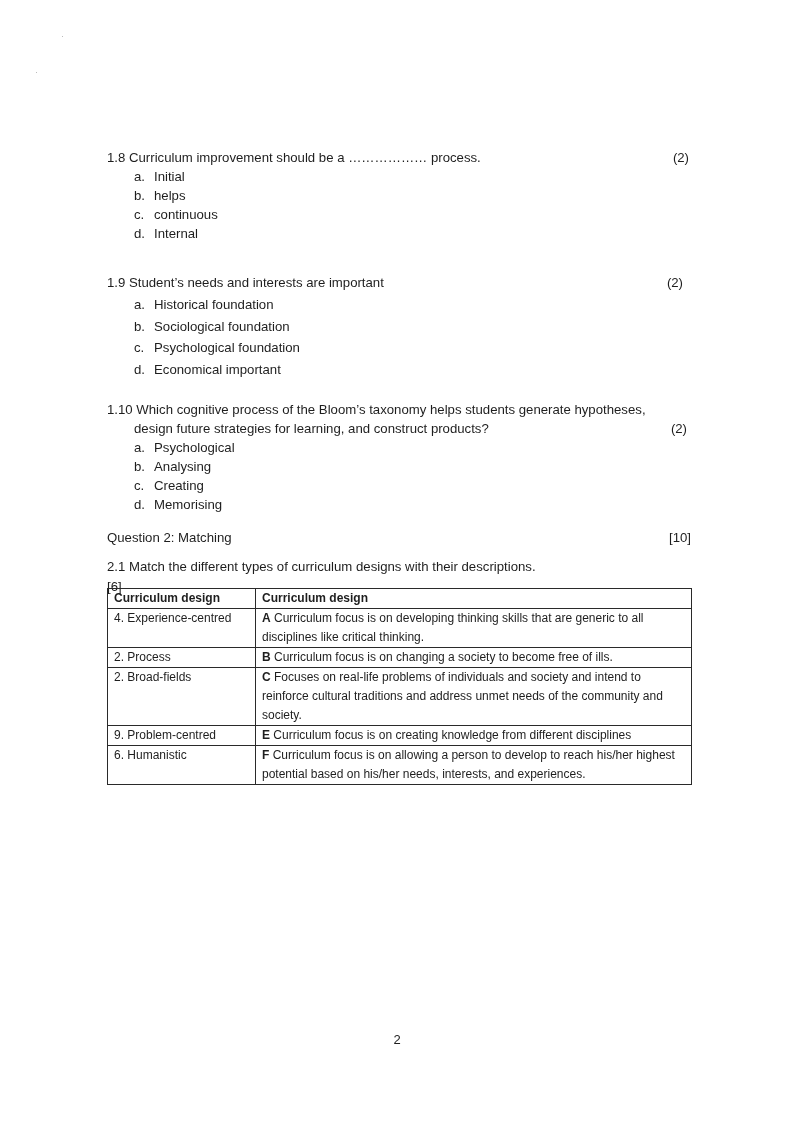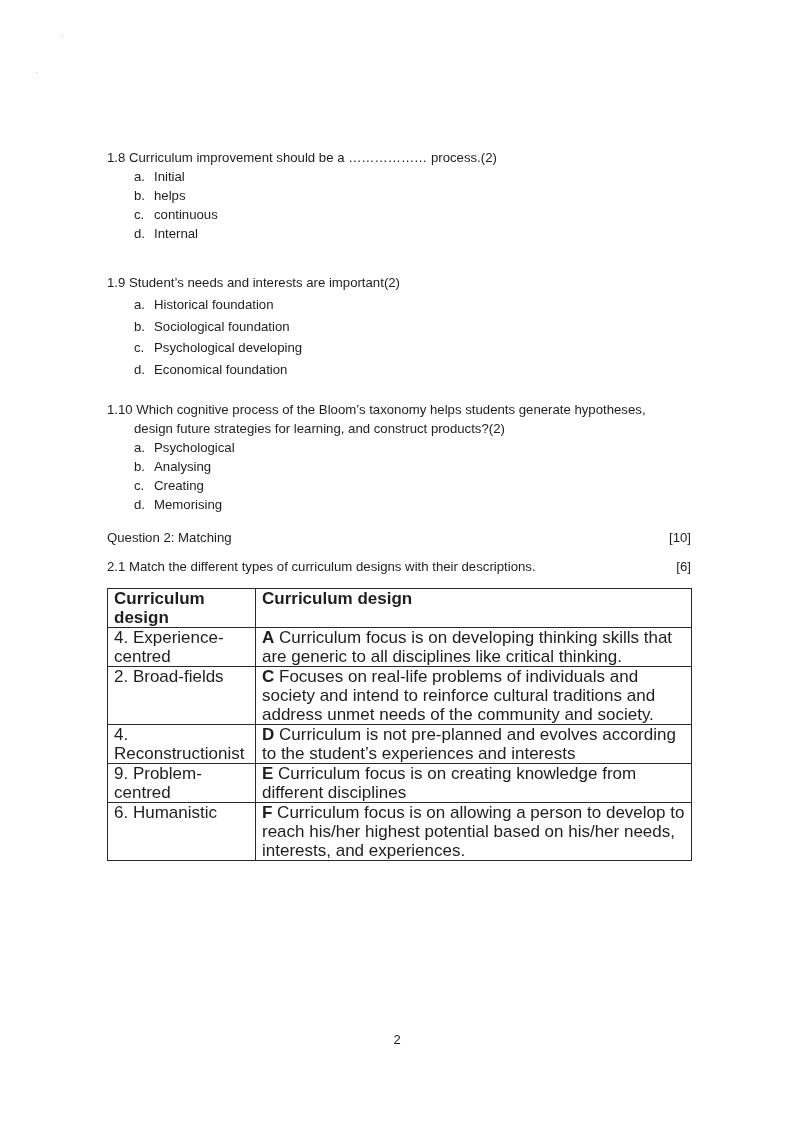--- a/index.html
+++ b/index.html
@@ -2,31 +2,31 @@
 <html><head>
 <meta charset="utf-8">
 <style>
   html, body { margin: 0; padding: 0; background: #ffffff; }
   body {
     width: 794px; height: 1122px; position: relative; overflow: hidden;
     font-family: "Liberation Sans", "DejaVu Sans", sans-serif;
     color: #1e1e1e; font-size: 13.2px;
   }
   .q { position: absolute; left: 107px; width: 584px; }
-  .qline { display: flex; line-height: 19px; }
+  .qline { display: flex; justify-content: space-between; line-height: 19px; }
   .qline .marks { padding-right: 2px; }
   .qline.cont { padding-left: 27px; }
   ol.opts { list-style: none; margin: 0; padding: 0 0 0 27px; }
   ol.opts li { display: flex; line-height: 19px; }
   ol.opts li .ltr { width: 20px; }
   .hdr { position: absolute; left: 107px; width: 584px; display: flex; justify-content: space-between; line-height: 20px; }
   .bold { font-weight: normal; }
   table.match {
     position: absolute; left: 107px; top: 588px; width: 585px;
-    border-collapse: collapse; font-size: 17px; line-height: 19px;
+    border-collapse: collapse; font-size: 12px; line-height: 19px;
   }
   table.match th, table.match td {
     border: 1px solid #2a2a2a; padding: 0 6px; vertical-align: top; text-align: left;
   }
   table.match th { font-weight: bold; }
   table.match td.c1, table.match th.c1 { width: 135px; }
   .pageno { position: absolute; top: 1032px; left: 0; width: 794px; text-align: center; font-size: 13px; }
   .speck { position: absolute; width: 1px; height: 1px; background: #bbb; }
 </style>
 </head>
@@ -69,25 +69,25 @@
     <li style="line-height:21.5px;">
         <span class="ltr">a.</span>
         <span>Historical foundation</span>
       </li>
     <li style="line-height:21.5px;">
         <span class="ltr">b.</span>
         <span>Sociological foundation</span>
       </li>
     <li style="line-height:21.5px;">
         <span class="ltr">c.</span>
-        <span>Psychological developing</span>
+        <span>Psychological foundation</span>
       </li>
     <li style="line-height:21.5px;">
         <span class="ltr">d.</span>
-        <span>Economical foundation</span>
+        <span>Economical important</span>
       </li>
   </ol>
 </div>
 
 <div class="q" style="top:400px; width:586px;">
   <div class="qline">
     <span>1.10 Which cognitive process of the Bloom’s taxonomy helps students generate hypotheses,</span>
   </div>
   <div class="qline cont">
     <span>design future strategies for learning, and construct products?</span>
@@ -111,44 +111,44 @@
         <span>Memorising</span>
       </li>
   </ol>
 </div>
 
 <div class="hdr bold" style="top:528px;">
   <span>Question 2: Matching</span>
   <span>[10]</span>
 </div>
 
-<div class="hdr" style="top:557px;">
+<div class="hdr" style="top:557px;flex-direction:column;">
   <span><span class="bold">2.1</span><span> Match the different types of curriculum designs with their descriptions.</span></span>
   <span class="bold">[6]</span>
 </div>
 
 <table class="match">
   <thead>
     <tr>
       <th class="c1">Curriculum design</th>
       <th>Curriculum design</th>
     </tr>
   </thead>
   <tbody>
     <tr>
       <td class="c1">4. Experience-centred</td>
       <td><b>A</b><span> Curriculum focus is on developing thinking skills that are generic to all disciplines like critical thinking.</span></td>
     </tr>
     <tr>
+      <td class="c1">2. Process</td>
+      <td><b>B</b><span> Curriculum focus is on changing a society to become free of ills.</span></td>
+    </tr>
+    <tr>
       <td class="c1">2. Broad-fields</td>
       <td><b>C</b><span> Focuses on real-life problems of individuals and society and intend to reinforce cultural traditions and address unmet needs of the community and society.</span></td>
-    </tr>
-    <tr>
-      <td class="c1">4. Reconstructionist</td>
-      <td><b>D</b><span> Curriculum is not pre-planned and evolves according to the student’s experiences and interests</span></td>
     </tr>
     <tr>
       <td class="c1">9. Problem-centred</td>
       <td><b>E</b><span> Curriculum focus is on creating knowledge from different disciplines</span></td>
     </tr>
     <tr>
       <td class="c1">6. Humanistic</td>
       <td><b>F</b><span> Curriculum focus is on allowing a person to develop to reach his/her highest potential based on his/her needs, interests, and experiences.</span></td>
     </tr>
   </tbody>

